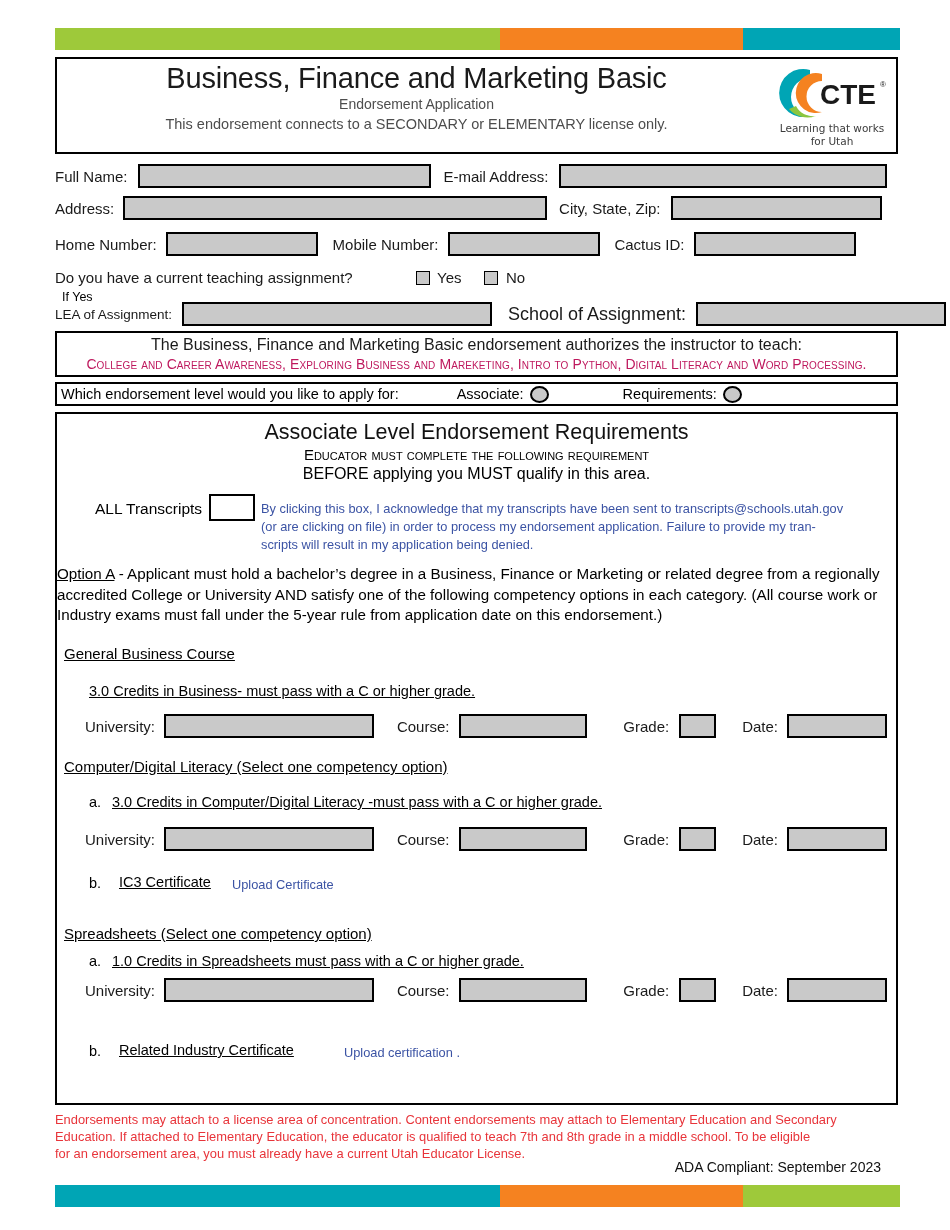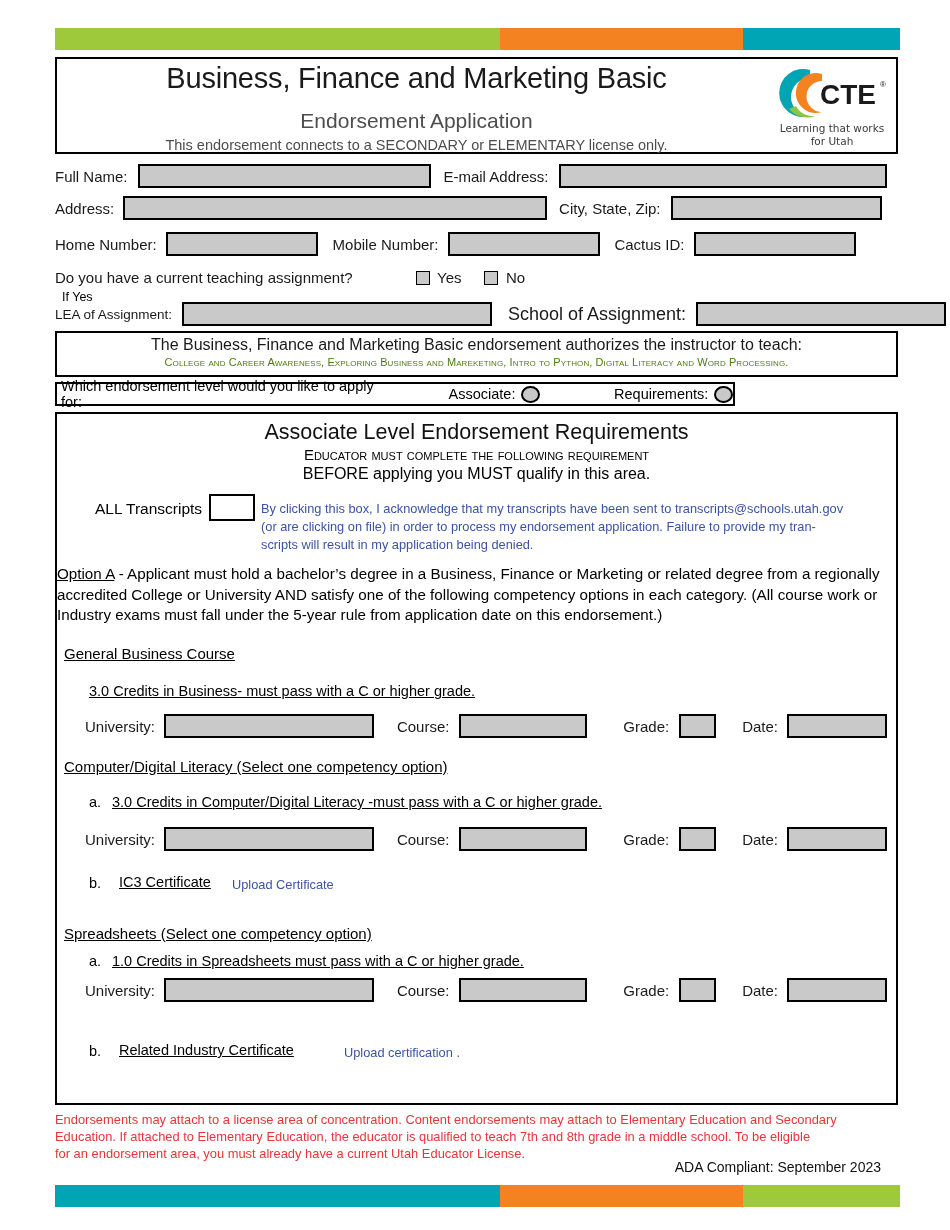--- a/index.html
+++ b/index.html
@@ -19,21 +19,21 @@
   .bar.bottom{top:1185px;}
   .bar .seg{height:100%;}
 
   
   .headerbox{
     position:absolute;left:55px;top:57px;width:843px;height:97px;
     border:2px solid #000;box-sizing:border-box;background:#fff;
   }
   .title-wrap{position:absolute;left:0;top:0;right:120px;text-align:center;padding-top:4px;}
   .h-title{font-size:29px;color:#1a1a1a;letter-spacing:-0.2px;line-height:1.1;}
-  .h-sub{font-size:21px;color:#4d4d4d;line-height:1.25;margin-top:13px;}
+  .h-sub{font-size:14px;color:#4d4d4d;line-height:1.25;margin-top:1px;}
   .h-note{font-size:14.5px;color:#4d4d4d;line-height:1.3;margin-top:2px;}
 
   
   .logo{position:absolute;right:8px;top:6px;width:112px;height:86px;}
   .logo .glyphs{position:relative;width:112px;height:56px;}
   .logo svg{position:absolute;left:0;top:0;}
   .logo-tag{
     text-align:center;font-size:10.5px;color:#3b3b3b;line-height:1.18;
     font-family:"DejaVu Sans", sans-serif;margin-top:1px;
   }
@@ -53,25 +53,25 @@
     border:1.6px solid #000;box-sizing:border-box;vertical-align:middle;
     margin-right:3px;
   }
 
   
   .authbox{
     position:absolute;left:55px;top:331px;width:843px;height:46px;
     border:2px solid #000;box-sizing:border-box;text-align:center;
   }
   .auth-l1{font-size:16px;color:#1a1a1a;margin-top:3px;}
-  .auth-l2{font-size:11px;color:#4d7c0f;font-variant:small-caps;margin-top:2px;letter-spacing:0.1px;}
+  .auth-l2{font-size:14px;color:#be185d;font-variant:small-caps;margin-top:2px;letter-spacing:0.1px;}
 
   
   .levelbox{
-    position:absolute;left:55px;top:382px;width:680px;height:24px;
+    position:absolute;left:55px;top:382px;width:843px;height:24px;
     border:2px solid #000;box-sizing:border-box;
     display:flex;align-items:center;
   }
   .levelbox .q{font-size:14.5px;margin-left:4px;}
   .radio{
     display:inline-block;width:19px;height:17px;border-radius:50%;
     background:#c9c9c9;border:2px solid #000;box-sizing:border-box;
     vertical-align:middle;margin-left:6px;
   }
 

